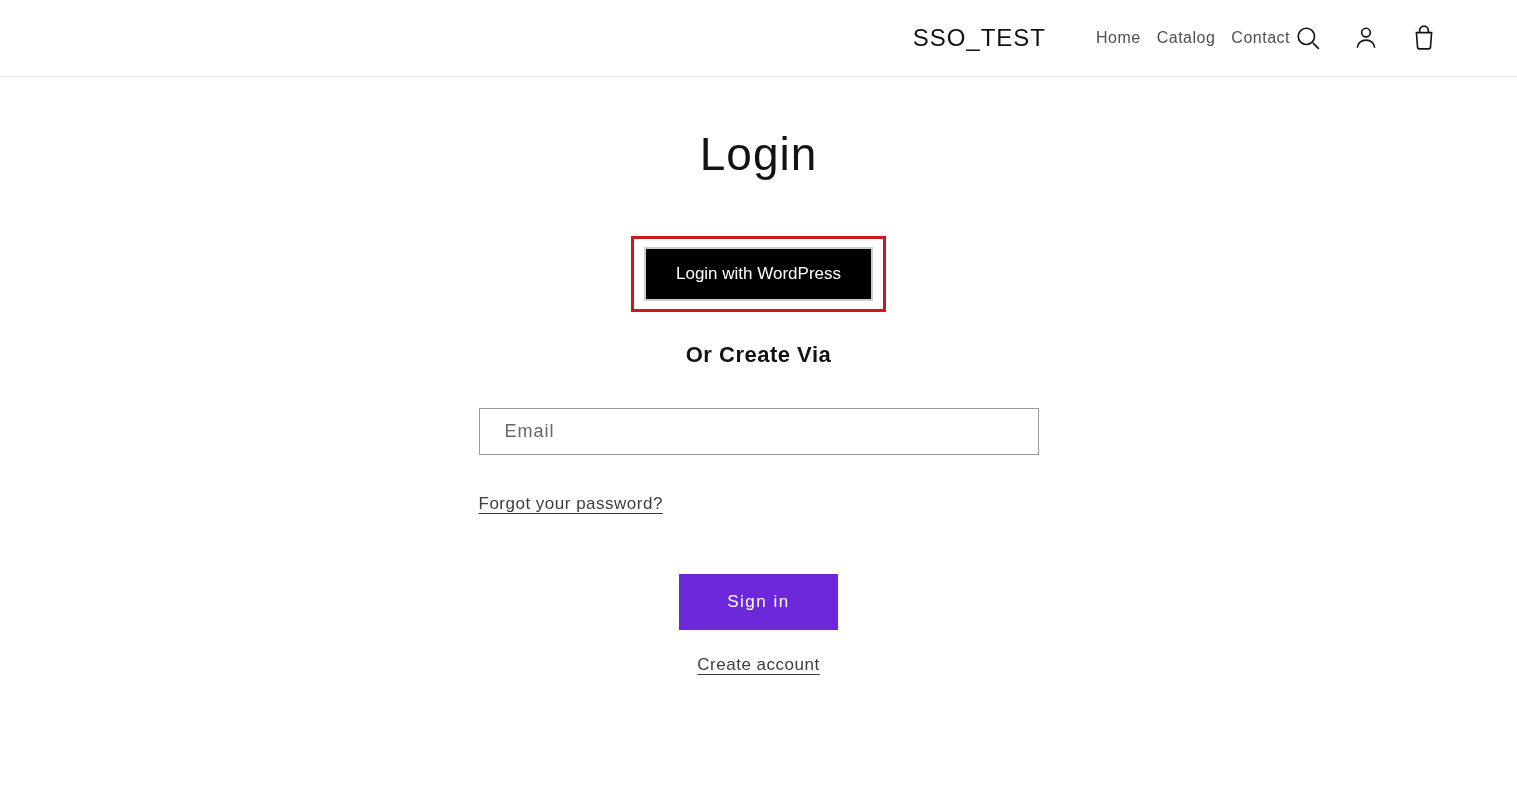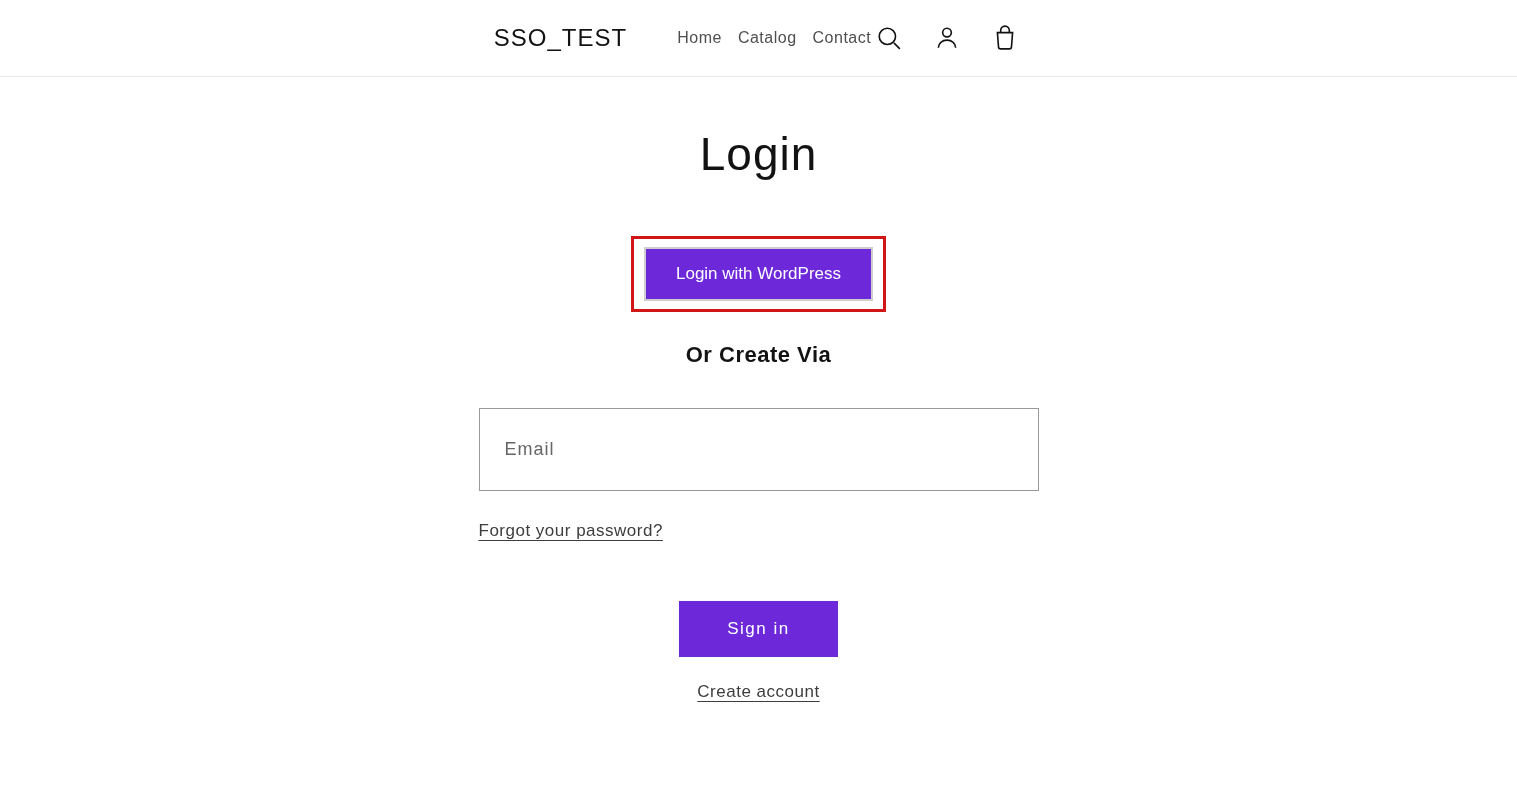--- a/index.html
+++ b/index.html
@@ -8,21 +8,21 @@
       box-sizing: border-box;
     }
     body {
       font-family: -apple-system, BlinkMacSystemFont, 'Segoe UI', Arial, sans-serif;
       background: #ffffff;
       color: #121212;
     }
     .header {
       display: flex;
       align-items: center;
-      justify-content: center;
+      justify-content: flex-end;
       padding: 20px 75px;
       border-bottom: 1px solid #e8e8e8;
     }
     .header-left {
       display: flex;
       align-items: center;
       gap: 50px;
     }
     .brand {
       font-size: 24px;
@@ -74,21 +74,21 @@
       color: #121212;
       margin-bottom: 55px;
       letter-spacing: 1px;
     }
     .sso-highlight {
       border: 3px solid #d01616;
       padding: 8px 10px;
       margin-bottom: 30px;
     }
     .sso-button {
-      background: #6d28d9;
+      background: #000000;
       color: #ffffff;
       border: 2px solid #cecece;
       padding: 15px 30px;
       font-size: 17px;
       cursor: pointer;
       font-family: Arial, sans-serif;
     }
     .divider-text {
       font-size: 22px;
       font-weight: 600;
@@ -96,40 +96,40 @@
       margin-bottom: 40px;
       letter-spacing: 0.5px;
     }
     .login-form {
       display: flex;
       flex-direction: column;
       width: 560px;
     }
     .form-input {
       width: 100%;
-      padding: 30px 25px;
+      padding: 12px 25px;
       font-size: 18px;
       color: #555;
       border: 1px solid #999;
       margin-bottom: 20px;
       outline: none;
       font-family: inherit;
       letter-spacing: 1px;
     }
     .form-input::placeholder {
       color: #666;
     }
     .forgot-link {
       font-size: 17px;
       color: #3d3d3d;
       text-decoration: underline;
       text-underline-offset: 4px;
       cursor: pointer;
       align-self: flex-start;
-      margin-top: 10px;
+      margin-top: 19px;
       margin-bottom: 60px;
       letter-spacing: 0.5px;
     }
     .signin-button {
       background: #6d28d9;
       color: #ffffff;
       border: none;
       padding: 18px 48px;
       font-size: 17px;
       cursor: pointer;

